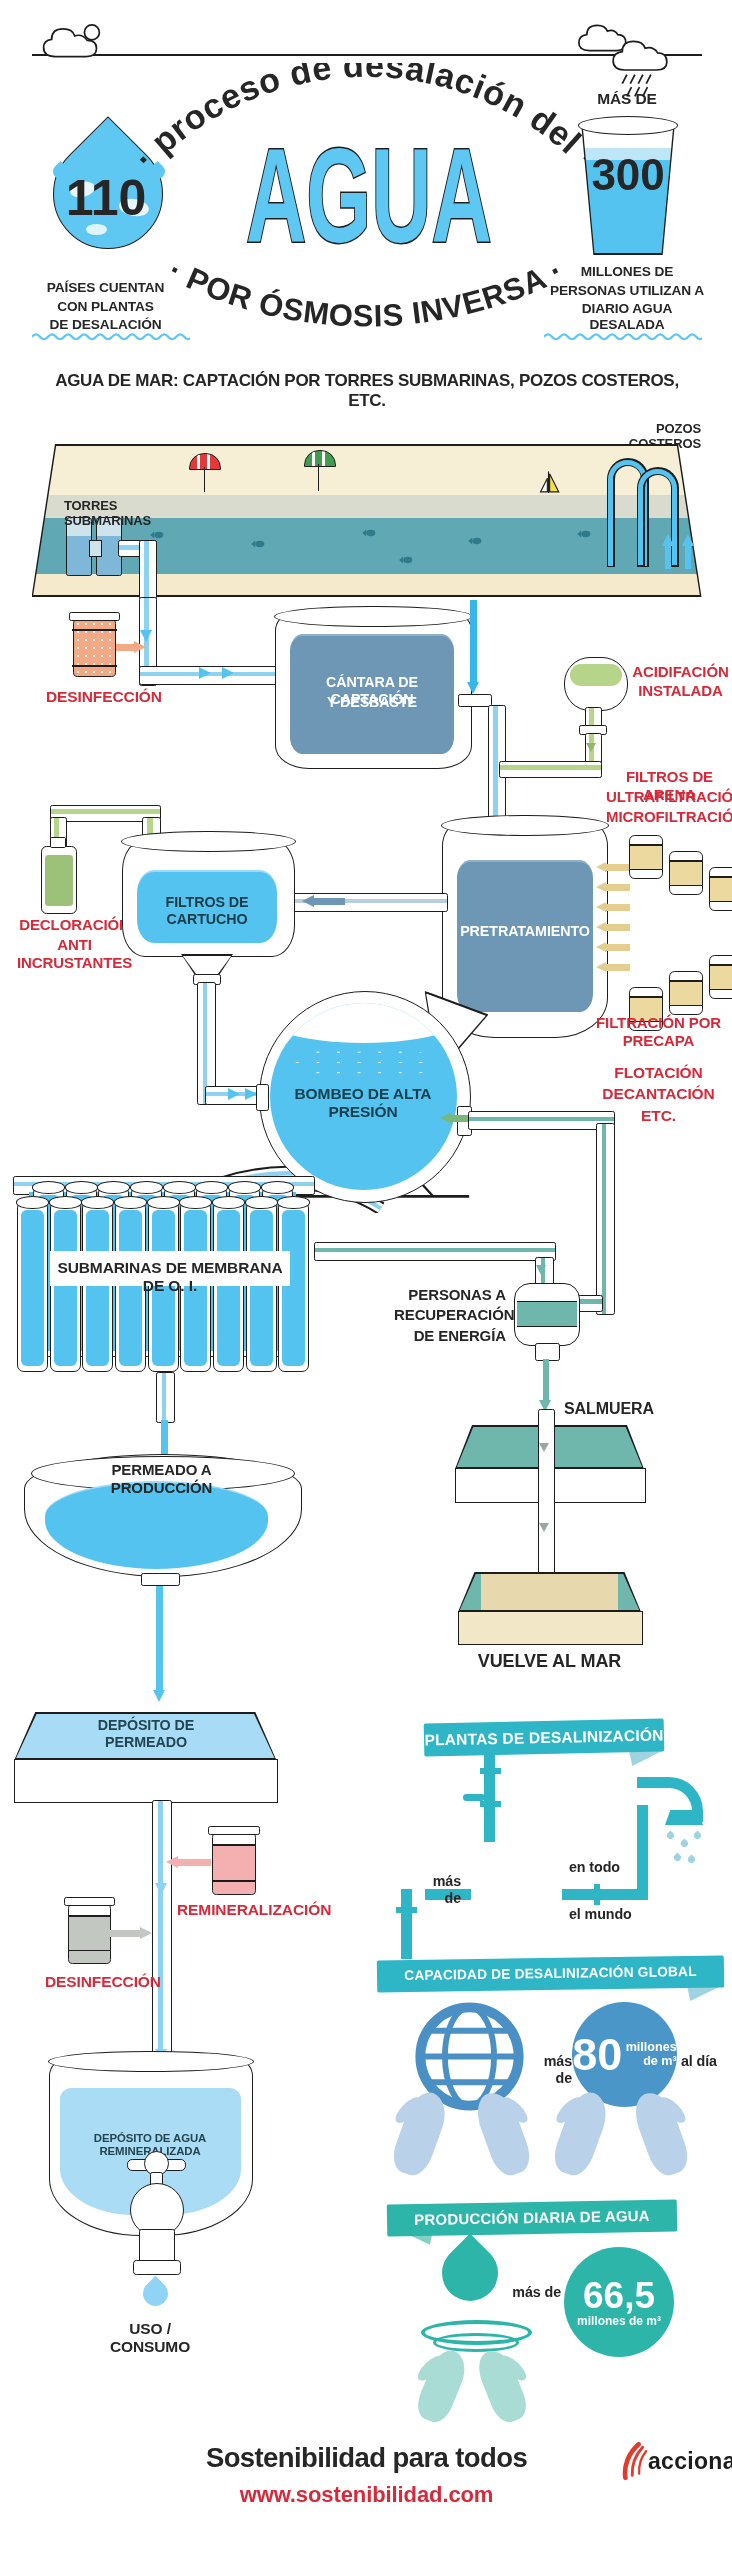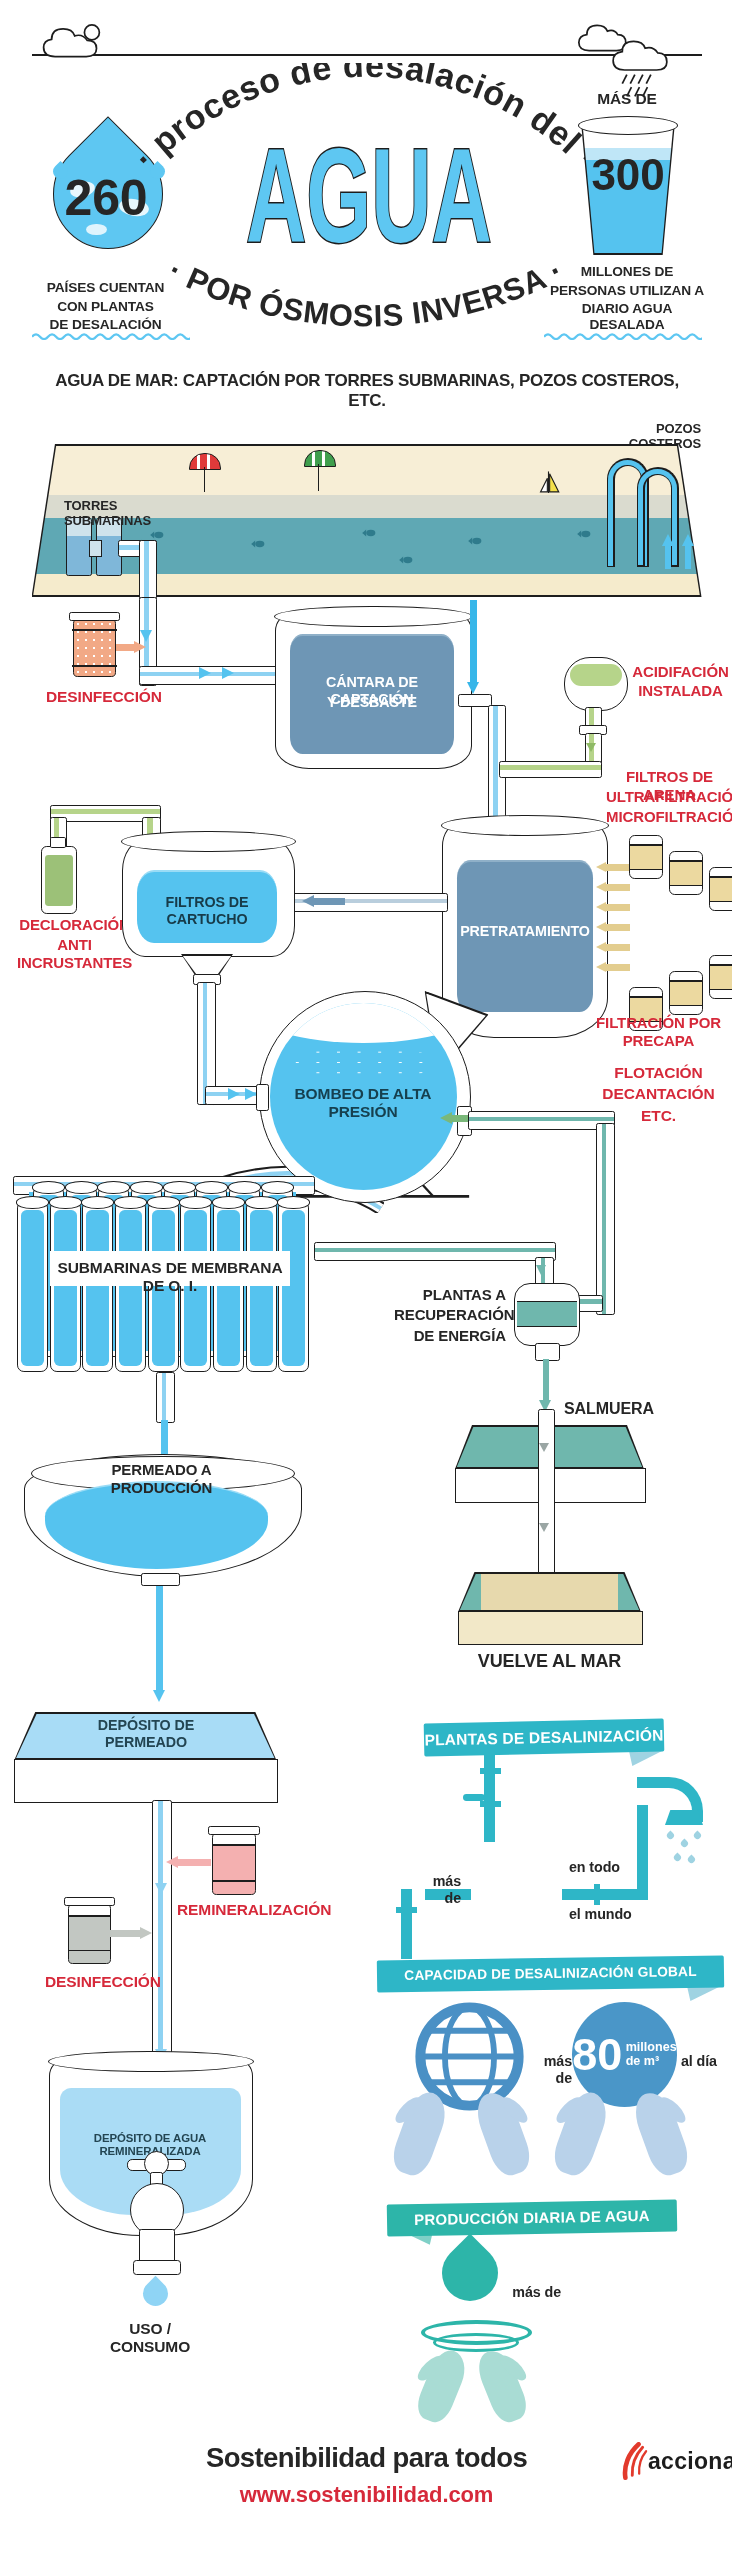--- a/index.html
+++ b/index.html
@@ -57,21 +57,21 @@
       <line x1="132" y1="126" x2="124" y2="142"></line>
     </g>
   </svg>
 
   <div class="drop" style="left:53px;top:139px;width:108px;height:108px;background:#5ec7f2;border:1.7px solid #1d1d1d"></div>
   <div class="abs" style="left:70px;top:182px;width:25px;height:15px;background:rgba(255,255,255,.85);border-radius:50%;transform:rotate(-14deg)"></div>
   <div class="abs" style="left:119px;top:199px;width:30px;height:17px;background:rgba(255,255,255,.85);border-radius:50%;transform:rotate(10deg)"></div>
   <div class="abs" style="left:86px;top:224px;width:20.6px;height:11.4px;background:rgba(255,255,255,.8);border-radius:50%"></div>
   <div class="drop" style="left:53px;top:164px;width:15px;height:15px;background:#5ec7f2"></div>
   <div class="drop" style="left:150px;top:164px;width:15px;height:15px;background:#5ec7f2"></div>
-  <div class="t" style="left:62px;top:173px;width:88px;font-size:50px;line-height:1">260</div>
+  <div class="t" style="left:62px;top:173px;width:88px;font-size:50px;line-height:1">110</div>
   <div class="t" style="left:33px;top:280px;width:145px;font-size:13.7px">PAÍSES CUENTAN</div>
   <div class="t" style="left:33px;top:299px;width:145px;font-size:13.7px">CON PLANTAS</div>
   <div class="t" style="left:33px;top:317px;width:145px;font-size:13.7px">DE DESALACIÓN</div>
   <svg class="abs" style="left:31.5px;top:331px" width="158" height="9.2" viewBox="0 0 276 16">
     <path d="M0 10 Q7 2 14 10 T28 10 T42 10 T56 10 T70 10 T84 10 T98 10 T112 10 T126 10 T140 10 T154 10 T168 10 T182 10 T196 10 T210 10 T224 10 T238 10 T252 10 T266 10 T280 10" fill="none" stroke="#5ec7f2" stroke-width="4"></path>
   </svg>
   <svg class="abs" style="left:544px;top:331px" width="158" height="9.2" viewBox="0 0 276 16">
     <path d="M0 10 Q7 2 14 10 T28 10 T42 10 T56 10 T70 10 T84 10 T98 10 T112 10 T126 10 T140 10 T154 10 T168 10 T182 10 T196 10 T210 10 T224 10 T238 10 T252 10 T266 10 T280 10" fill="none" stroke="#5ec7f2" stroke-width="4"></path>
   </svg>
 
@@ -414,21 +414,21 @@
     </div>
   <div class="pipeV" style="left:535px;top:1257px;width:17px;height:30px">
       <div class="fl ct" style="top:0;bottom:0;left:4.6px;width:4.6px"></div>
     </div>
   <div class="abs" style="color:#6fb7ad;left:536px;top:1265px">
       <div class="triD" style="border-left-width:5.7px;border-right-width:5.7px;border-top-width:10.3px"></div>
     </div>
   <div class="abs" style="left:514px;top:1283px;width:64px;height:61px;border:1.7px solid #1d1d1d;border-radius:16px;background:#fff">
     <div class="abs" style="left:2.3px;right:2.3px;top:17px;height:24px;background:#6fb7ad;border-top:1.7px solid #1d1d1d;border-bottom:1.7px solid #1d1d1d"></div>
   </div>
-  <div class="t" style="left:394px;top:1286px;width:112px;font-size:15px;text-align:right">PLANTAS A</div>
+  <div class="t" style="left:394px;top:1286px;width:112px;font-size:15px;text-align:right">PERSONAS A</div>
   <div class="t" style="left:394px;top:1306px;width:112px;font-size:15px;text-align:right">RECUPERACIÓN</div>
   <div class="t" style="left:394px;top:1327px;width:112px;font-size:15px;text-align:right">DE ENERGÍA</div>
   <div class="pipeV" style="left:535px;top:1343px;width:23px;height:16px"></div>
   <div class="abs" style="color:#6fb7ad;left:543px;top:1359px">
       <div class="stemV" style="left:0;top:0;height:45px;width:5.7px"></div>
       <div class="triD" style="left:-4px;top:41px"></div>
     </div>
   <div class="t" style="left:564px;top:1400px;width:103px;font-size:16px;text-align:left">SALMUERA</div>
 
   <div class="abs" style="left:455px;top:1425px;width:189px;height:44px">
@@ -545,37 +545,41 @@
       <line x1="16" y1="100" x2="184" y2="100" stroke-width="10"></line>
       <line x1="32" y1="56" x2="168" y2="56" stroke-width="10"></line>
       <line x1="32" y1="144" x2="168" y2="144" stroke-width="10"></line>
     </g>
   </svg>
   <div class="hand" style="left:401px;top:2091px;background:#b9d2ea;transform:rotate(20deg)"></div>
   <div class="hand r" style="left:484px;top:2091px;background:#b9d2ea;transform:rotate(-20deg)"></div>
   <div class="t" style="left:526px;top:2053px;width:46px;font-size:14.3px;text-align:right">más de</div>
   <div class="statcirc" style="left:572px;top:2002px;width:105px;height:105px;background:#4a96c8;flex-direction:row;gap:3.4px">
     <span style="font-size:45px">80</span>
-    <span style="display:flex;flex-direction:column;text-align:left;line-height:1.1">
+    <span style="display:flex;flex-direction:column;text-align:right;line-height:1.1">
       <b style="font-size:12.6px">millones</b>
       <b style="font-size:12.6px">de m³</b>
     </span>
   </div>
   <div class="t" style="left:681px;top:2053px;width:46px;font-size:14.3px;text-align:left">al día</div>
   <div class="hand" style="left:562px;top:2091px;background:#b9d2ea;transform:rotate(20deg)"></div>
   <div class="hand r" style="left:642px;top:2091px;background:#b9d2ea;transform:rotate(-20deg)"></div>
 
   <div class="abs" style="left:401px;top:2231px;width:32px;height:13.7px;background:#7fd0c7;clip-path:polygon(0 0,100% 0,90% 100%)"></div>
   <div class="banner" style="left:387px;top:2202px;width:290px;height:32px;line-height:32px;font-size:15px;background:#2db5a9;transform:rotate(-1deg)">PRODUCCIÓN DIARIA DE AGUA DESALADA</div>
   <div class="drop" style="left:442px;top:2245px;width:56px;height:56px;background:#2db5a9"></div>
   <div class="abs" style="left:421px;top:2320px;width:103px;height:17px;border:4px solid #2db5a9;border-radius:50%"></div>
   <div class="abs" style="left:433px;top:2333px;width:80px;height:12.6px;border:3.4px solid #2db5a9;border-radius:50%"></div>
   <div class="hand" style="left:425px;top:2349px;width:34px;height:74px;background:#a9dcd4;transform:rotate(22deg)"></div>
   <div class="hand r" style="left:485px;top:2349px;width:34px;height:74px;background:#a9dcd4;transform:rotate(-22deg)"></div>
   <div class="t" style="left:508px;top:2284px;width:53px;font-size:14.3px;text-align:right">más de</div>
+  <div class="statcirc" style="left:564px;top:2247px;width:110px;height:110px;background:#2db5a9">
+    <span style="font-size:37px;line-height:1">66,5</span>
+    <span style="font-size:12px">millones de m³</span>
+  </div>
 
   <div class="t" style="left:195px;top:2442px;width:343px;font-size:27.5px;letter-spacing:-0.6px">Sostenibilidad para todos</div>
   <div class="t red" style="left:206px;top:2482px;width:321px;font-size:22px">www.sostenibilidad.com</div>
   <svg class="abs" style="left:619px;top:2442px" width="30" height="38" viewBox="0 0 52 66">
     <path d="M34 4 C16 20 8 42 11 62" fill="none" stroke="#e23a2c" stroke-width="8" stroke-linecap="round"></path>
     <path d="M41 9 C28 23 22 41 23 58" fill="none" stroke="#e23a2c" stroke-width="5" stroke-linecap="round"></path>
     <path d="M47 16 C38 27 34 41 35 55" fill="none" stroke="#e23a2c" stroke-width="4" stroke-linecap="round"></path>
   </svg>
   <div class="t" style="left:648px;top:2448px;width:86px;font-size:23px;text-align:left;letter-spacing:0.3px;color:#1d1d1d">acciona</div>
 

